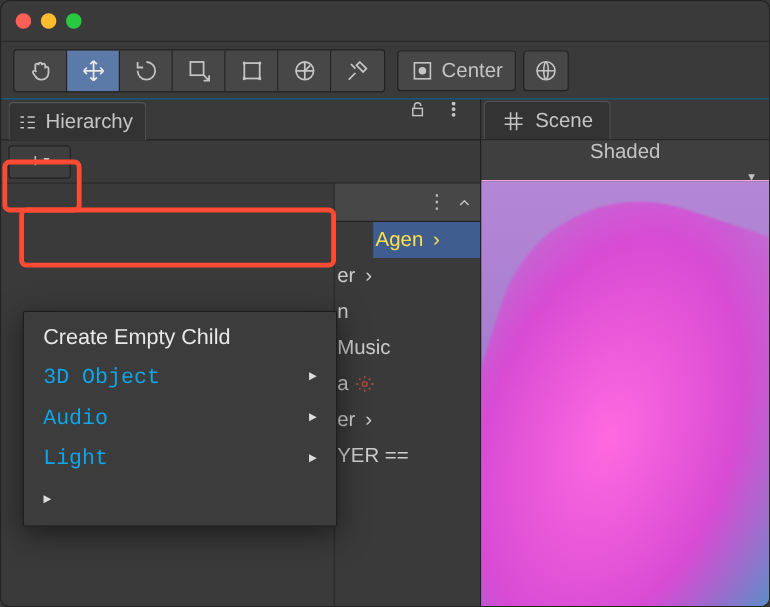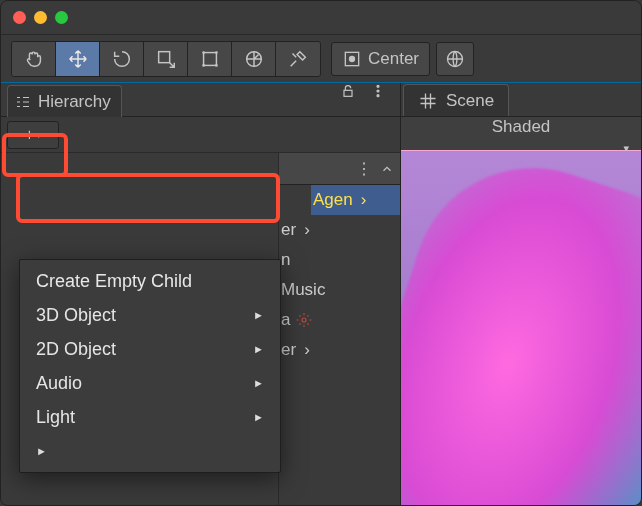--- a/index.html
+++ b/index.html
@@ -255,21 +255,21 @@
   }
   .ctx-item {
     height: 34px;
     display:flex; align-items:center;
     padding: 0 16px;
     color: #e8e8e8;
     font-size: 18px;
     justify-content: space-between;
   }
   .ctx-item.sel { background: #1b6fe0; color: #fff; }
-  .ctx-sub { color: #e5e5e5; }
+  .ctx-sub { color: #0ea5e9; font-family: Liberation Mono, monospace; }
   .ctx-sub::after { content: "►"; font-size: 11px; color:#ddd; }
 
   .unicode-icon { font-size: 16px; color:#c4c4c4; line-height:1; }
 </style>
 </head>
 <body>
 
 <div class="window">
 
   <div class="titlebar">
@@ -397,34 +397,34 @@
                 <svg viewBox="0 0 24 24">
                   <circle cx="12" cy="12" r="3"></circle>
                   <path d="M12 2v3M12 19v3M4 12H1M23 12h-3M5 5l2 2M17 17l2 2M5 19l2-2M17 7l2-2"></path>
                 </svg>
               </span>
             </div>
           <div class="tree-row">
               <span>er</span>
               <span class="chev">›</span>
             </div>
+          <div class="tree-row">
+              <span>YER ==</span>
+            </div>
         </div>
       </div>
 
       <div class="ctx-menu">
         <div class="ctx-item">
             <span>Create Empty Child</span>
           </div>
         <div class="ctx-item ctx-sub">
             <span>3D Object</span>
           </div>
         <div class="ctx-item ctx-sub">
-            <span>2D Object</span>
-          </div>
-        <div class="ctx-item ctx-sub">
             <span>Audio</span>
           </div>
         <div class="ctx-item ctx-sub">
             <span>Light</span>
           </div>
         <div class="ctx-item ctx-sub"></div>
 
       </div>
 
     </div>

